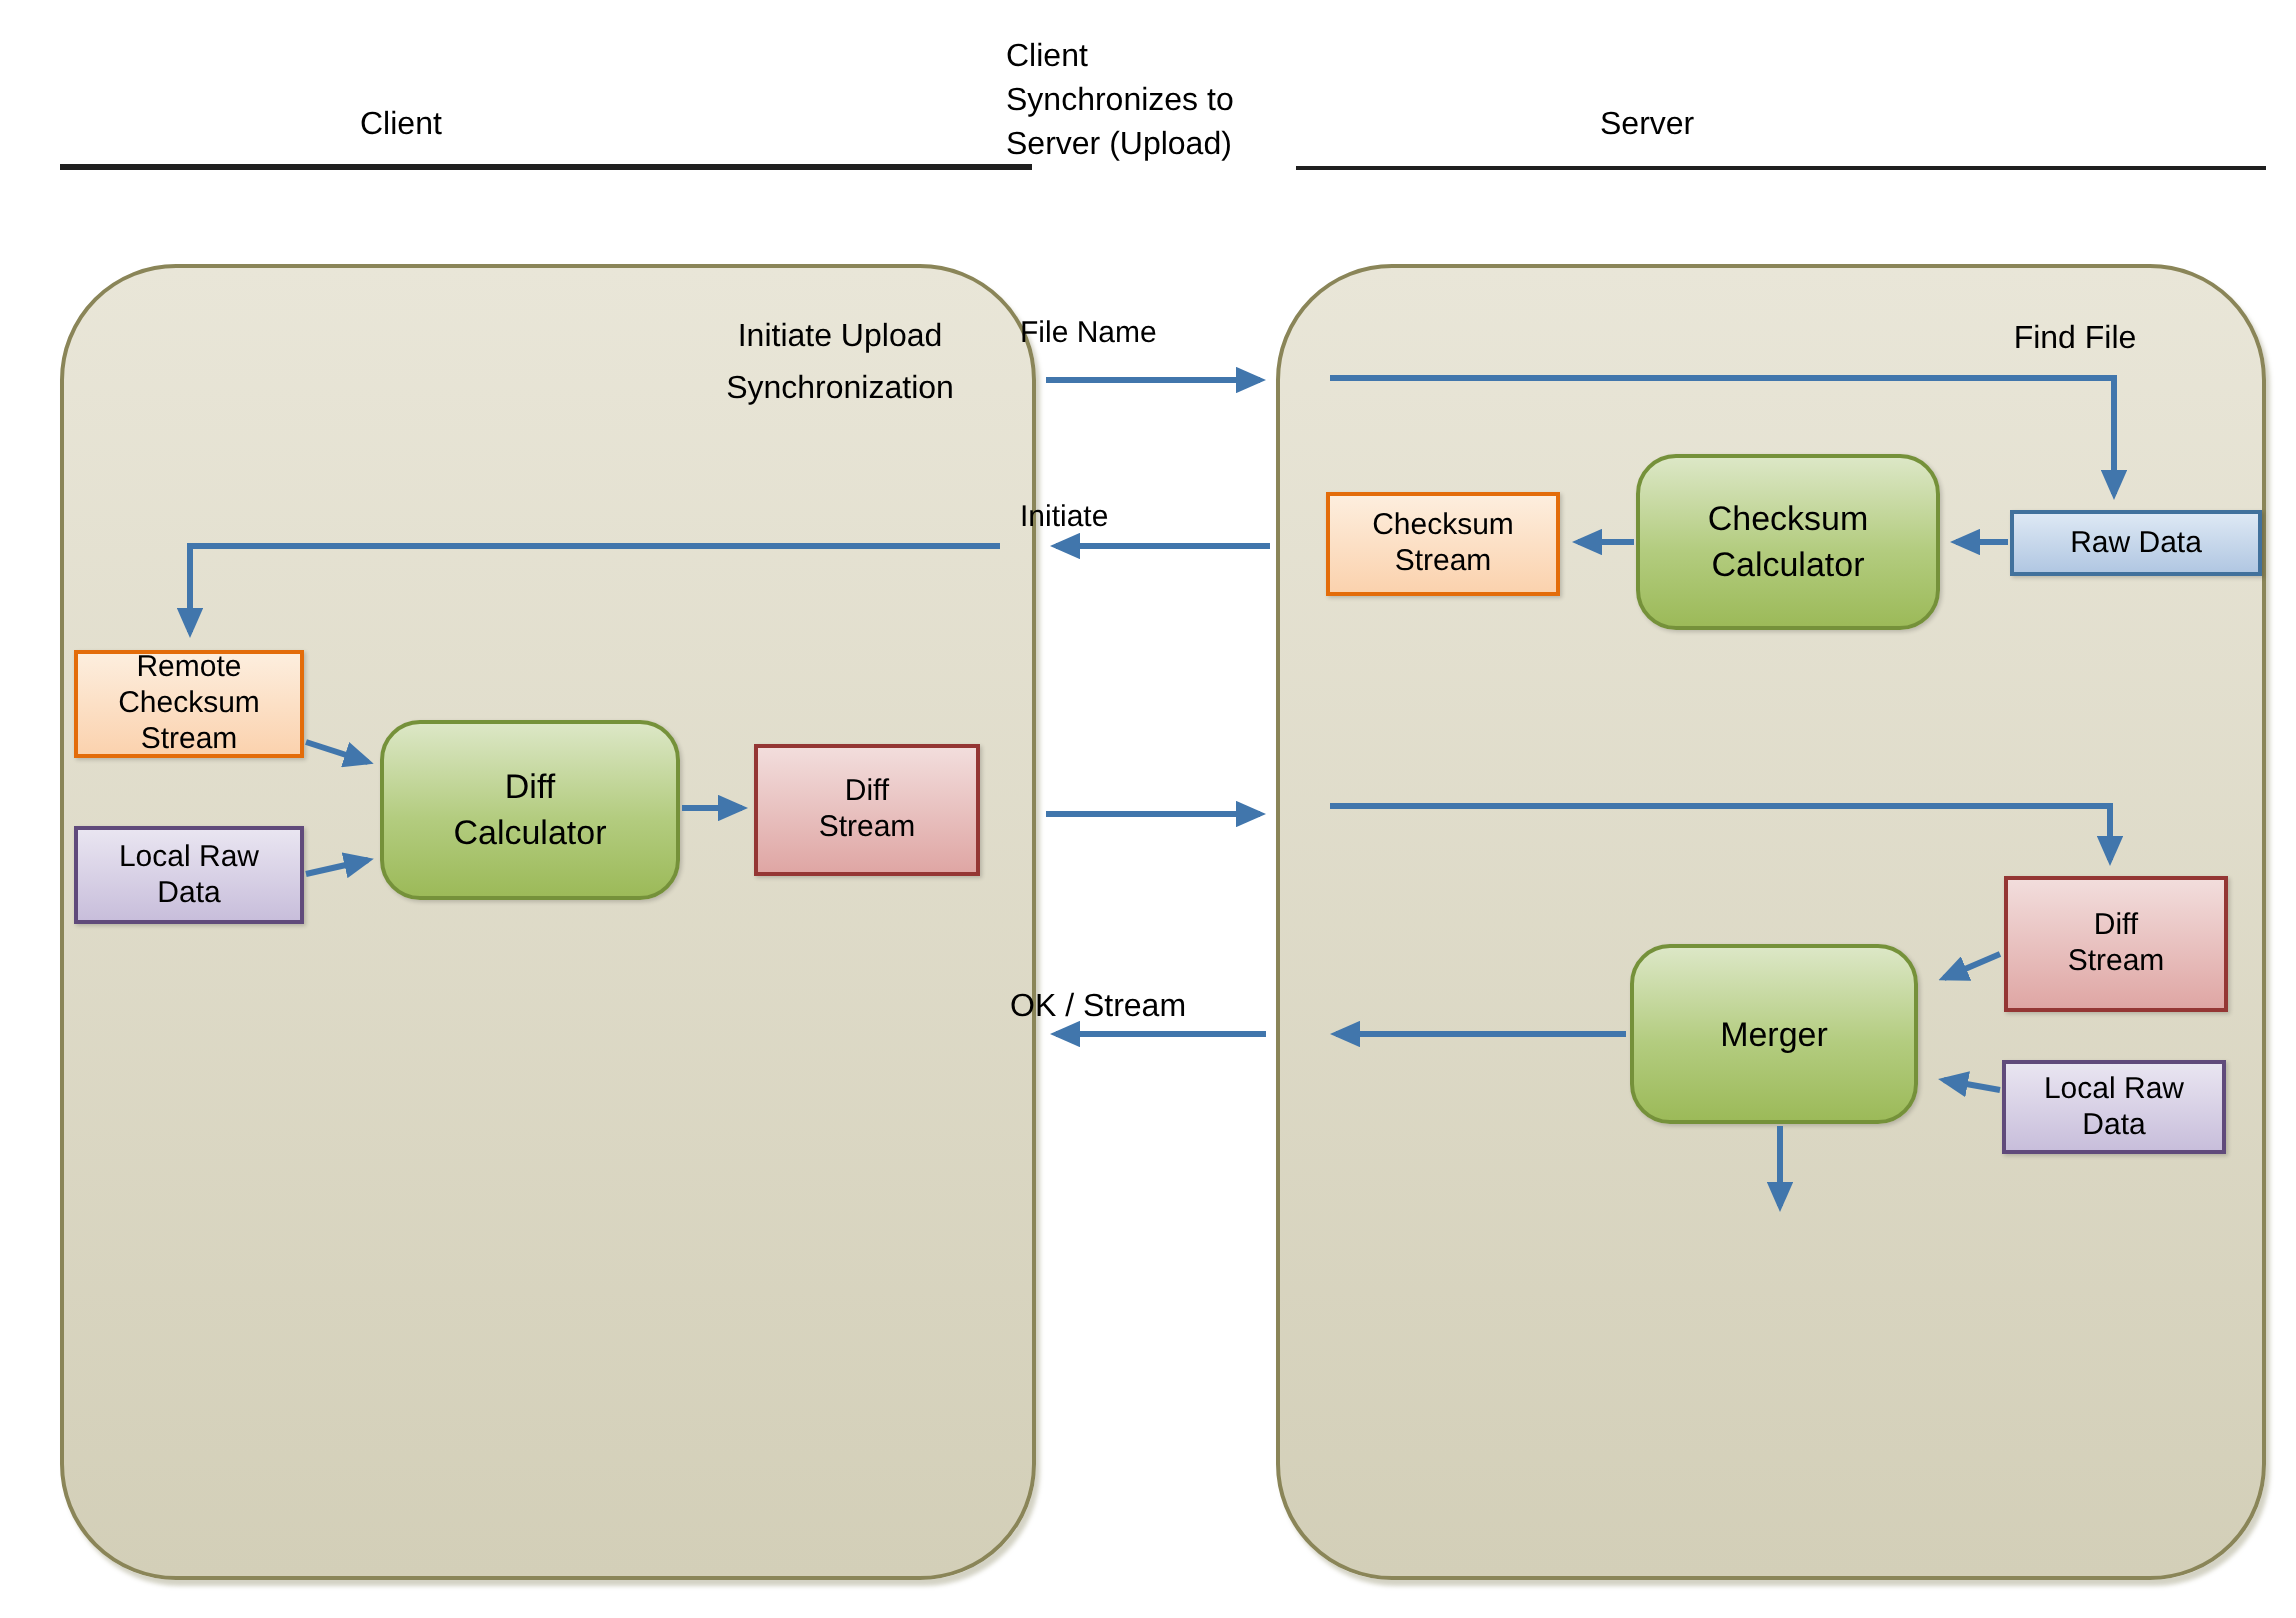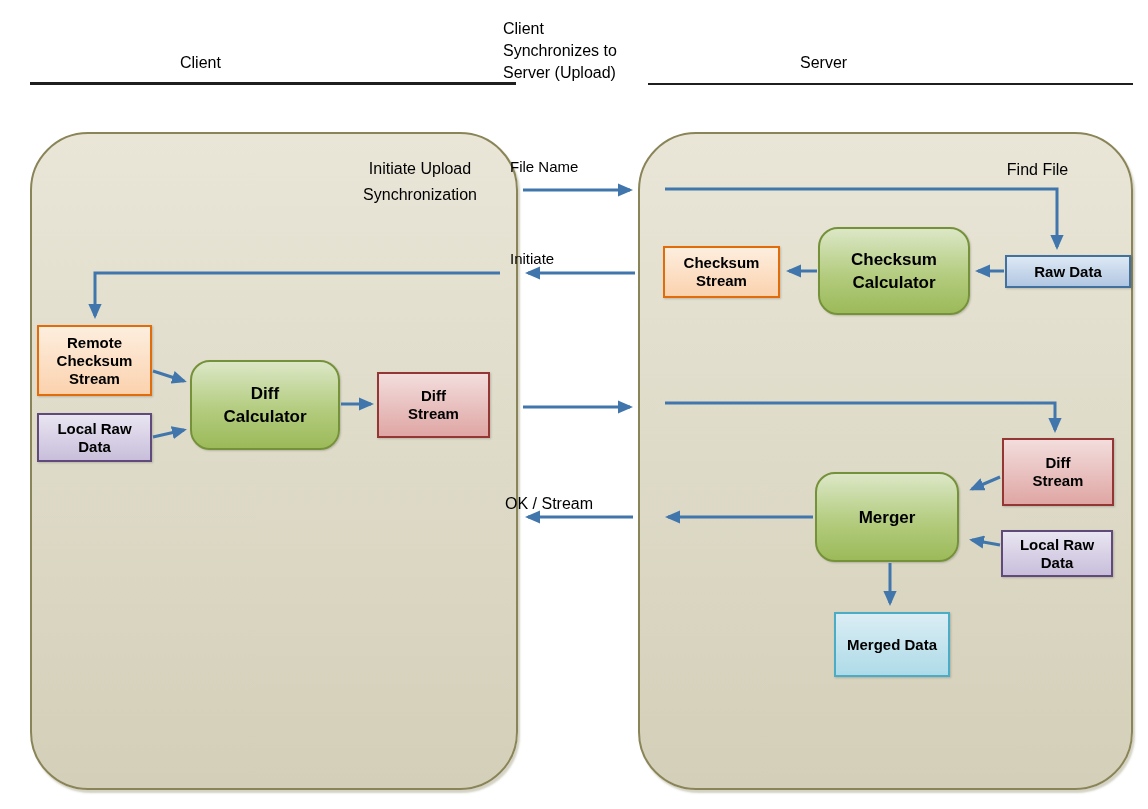--- a/index.html
+++ b/index.html
@@ -40,21 +40,20 @@
   .node{
     position:absolute;
     display:flex;align-items:center;justify-content:center;
     text-align:center;
     white-space:pre-line;
     box-sizing:border-box;
     font-size:15px;
     line-height:18px;
     border:2px solid #000;
     box-shadow:1px 1px 2px rgba(0,0,0,0.18);
-    font-weight:bold;
   }
   .node.green{
     border-color:#75913a;
     border-radius:20px;
     background:linear-gradient(#dce7c6 0%, #b3cc7f 55%, #9cba59 100%);
     font-size:17px;
     line-height:23px;
   }
   .node.orange{
     border-color:#e36c0a;
@@ -101,41 +100,40 @@
   <div class="rule" style="left:30px;top:82px;width:486px;height:3px;"></div>
   <div class="rule" style="left:648px;top:83px;width:485px;height:2px;"></div>
 
   <div class="panel" style="left:30px;top:132px;"></div>
   <div class="panel-title" style="left:345px;top:156px;width:150px;">Initiate Upload
 Synchronization</div>
 
   <div class="panel" style="left:638px;top:132px;width:495px;"></div>
   <div class="panel-title" style="left:965px;top:157px;width:145px;">Find File</div>
 
-  <div class="node orange" style="left:37px;top:325px;width:115px;height:71px;">Remote
+  <div class="node orange" style="left:37px;top:325px;width:115px;height:54px;">Remote
 Checksum
 Stream</div>
   <div class="node purple" style="left:37px;top:413px;width:115px;height:49px;">Local Raw
 Data</div>
   <div class="node green" style="left:190px;top:360px;width:150px;height:90px;">Diff
 Calculator</div>
   <div class="node red" style="left:377px;top:372px;width:113px;height:66px;">Diff
 Stream</div>
 
   <div class="node orange" style="left:663px;top:246px;width:117px;height:52px;">Checksum
 Stream</div>
   <div class="node green" style="left:818px;top:227px;width:152px;height:88px;">Checksum
 Calculator</div>
   <div class="node blue" style="left:1005px;top:255px;width:126px;height:33px;">Raw Data</div>
   <div class="node red" style="left:1002px;top:438px;width:112px;height:68px;">Diff
 Stream</div>
   <div class="node purple" style="left:1001px;top:530px;width:112px;height:47px;">Local Raw
 Data</div>
   <div class="node green" style="left:815px;top:472px;width:144px;height:90px;">Merger</div>
-  <div class="node cyan" style="left:834px;top:612px;width:116px;height:65px;">Merged Data</div>
 
   <div class="msg" style="left:510px;top:156px;width:125px;">File Name</div>
   <div class="msg" style="left:510px;top:248px;width:125px;">Initiate</div>
   <div class="msg" style="left:505px;top:493px;width:135px;font-size:16px;">OK / Stream</div>
 
   <svg class="overlay" width="1148" height="809" viewBox="0 0 1148 809">
     <defs>
       <marker id="ah" markerWidth="5" markerHeight="4.4" refX="4" refY="2.2" orient="auto">
         <path d="M0 0 L5 2.2 L0 4.4 Z" fill="#4176ac"></path>
       </marker>

